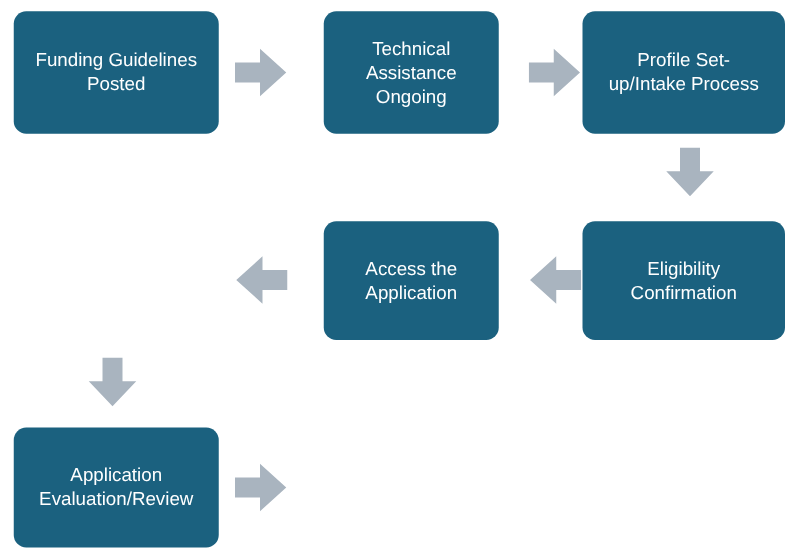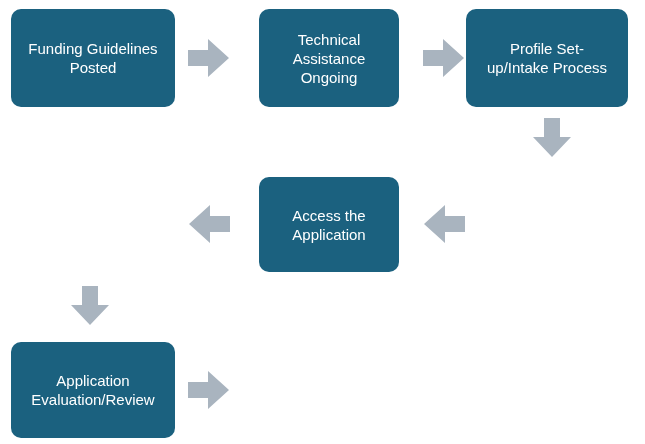--- a/index.html
+++ b/index.html
@@ -70,20 +70,24 @@
   </svg>
   <div class="node r1 c3">
     <span>Profile Set-
 up/Intake Process</span>
   </div>
 
   <svg class="arrow a-d1" width="40" height="40" viewBox="0 0 40 40">
     <polygon points="12,0 28,0 28,19 39,19 20,39 1,19 12,19"></polygon>
   </svg>
 
+  <div class="node r2 c3">
+    <span>Eligibility
+Confirmation</span>
+  </div>
   <svg class="arrow a-r2a" width="42" height="40" viewBox="0 0 42 40">
     <polygon points="42,12 22,12 22,1 1,20 22,39 22,28 42,28"></polygon>
   </svg>
   <div class="node r2 c2">
     <span>Access the
 Application</span>
   </div>
   <svg class="arrow a-r2b" width="42" height="40" viewBox="0 0 42 40">
     <polygon points="42,12 22,12 22,1 1,20 22,39 22,28 42,28"></polygon>
   </svg>

